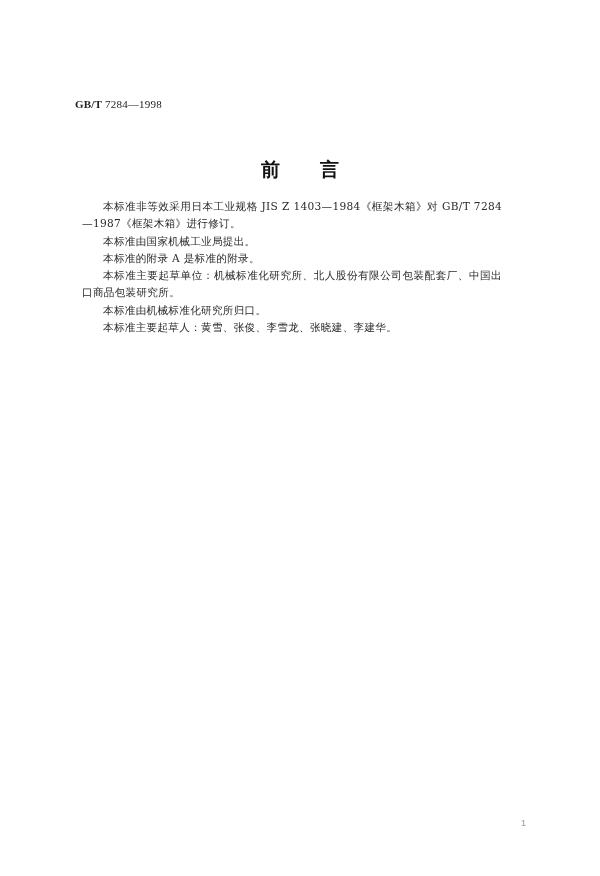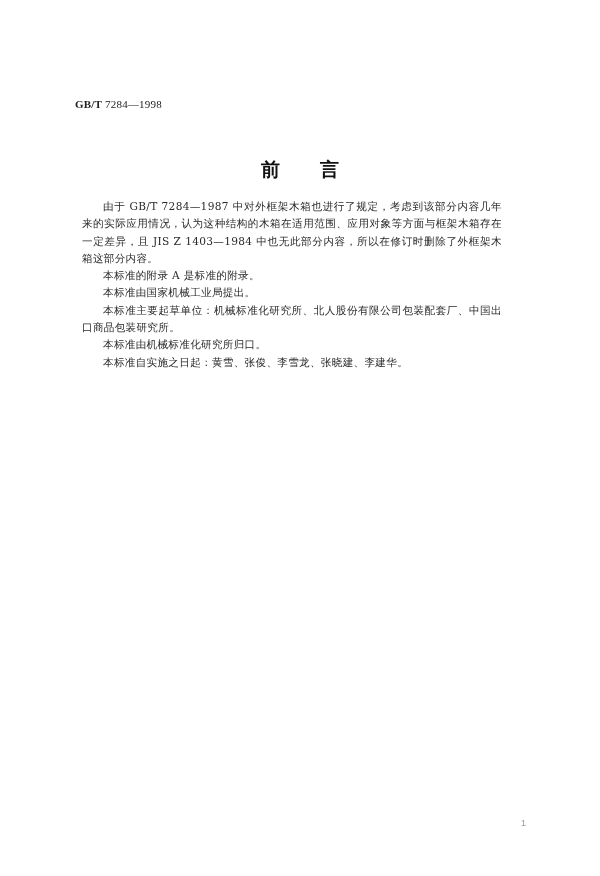--- a/index.html
+++ b/index.html
@@ -67,21 +67,21 @@
 <body>
 
 <div class="header-code">
   <span class="gb">GB/T</span>
   <span>7284—1998</span>
 </div>
 
 <div class="title">前言</div>
 
 <div class="body-text">
-  <p>由于 GB/T 7284—1987 中对外框架木箱也进行了规定，考虑到该部分内容几年来的实际应用情况，认为这种结构的木箱在适用范围、应用对象等方面与框架木箱存在一定差异，且 JIS Z 1403—1984 中也无此部分内容，所以在修订时删除了外框架木箱这部分内容。</p>
+  <p>本标准非等效采用日本工业规格 JIS Z 1403—1984《框架木箱》对 GB/T 7284—1987《框架木箱》进行修订。</p>
+  <p>本标准由国家机械工业局提出。</p>
   <p>本标准的附录 A 是标准的附录。</p>
-  <p>本标准由国家机械工业局提出。</p>
   <p>本标准主要起草单位：机械标准化研究所、北人股份有限公司包装配套厂、中国出口商品包装研究所。</p>
   <p>本标准由机械标准化研究所归口。</p>
-  <p>本标准自实施之日起：黄雪、张俊、李雪龙、张晓建、李建华。</p>
+  <p>本标准主要起草人：黄雪、张俊、李雪龙、张晓建、李建华。</p>
 </div>
 
 <div class="page-number">1</div>
 
 </body></html>

